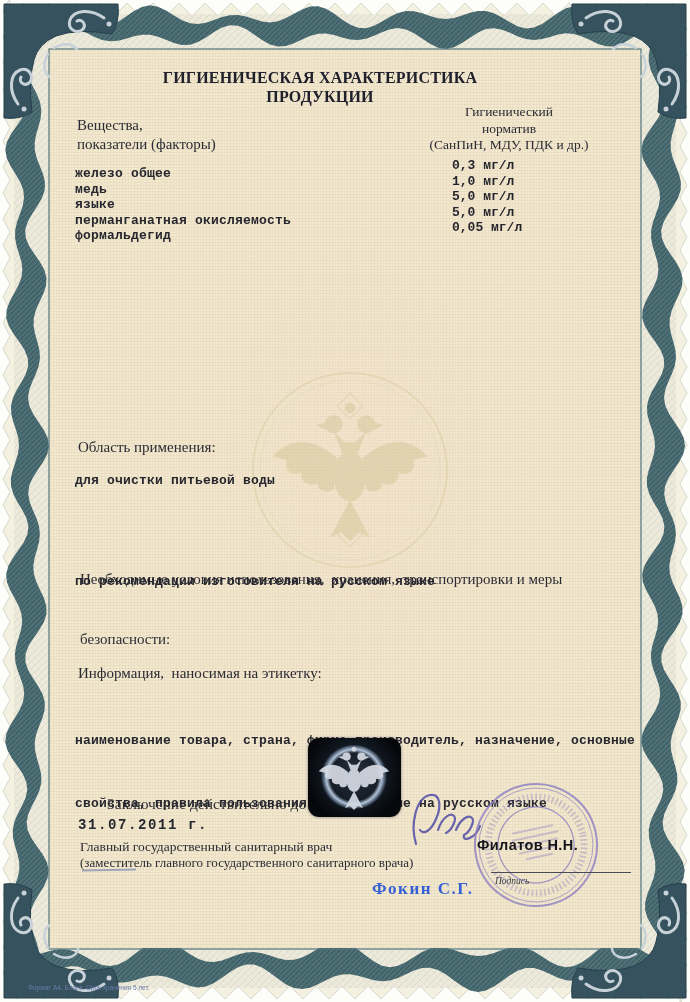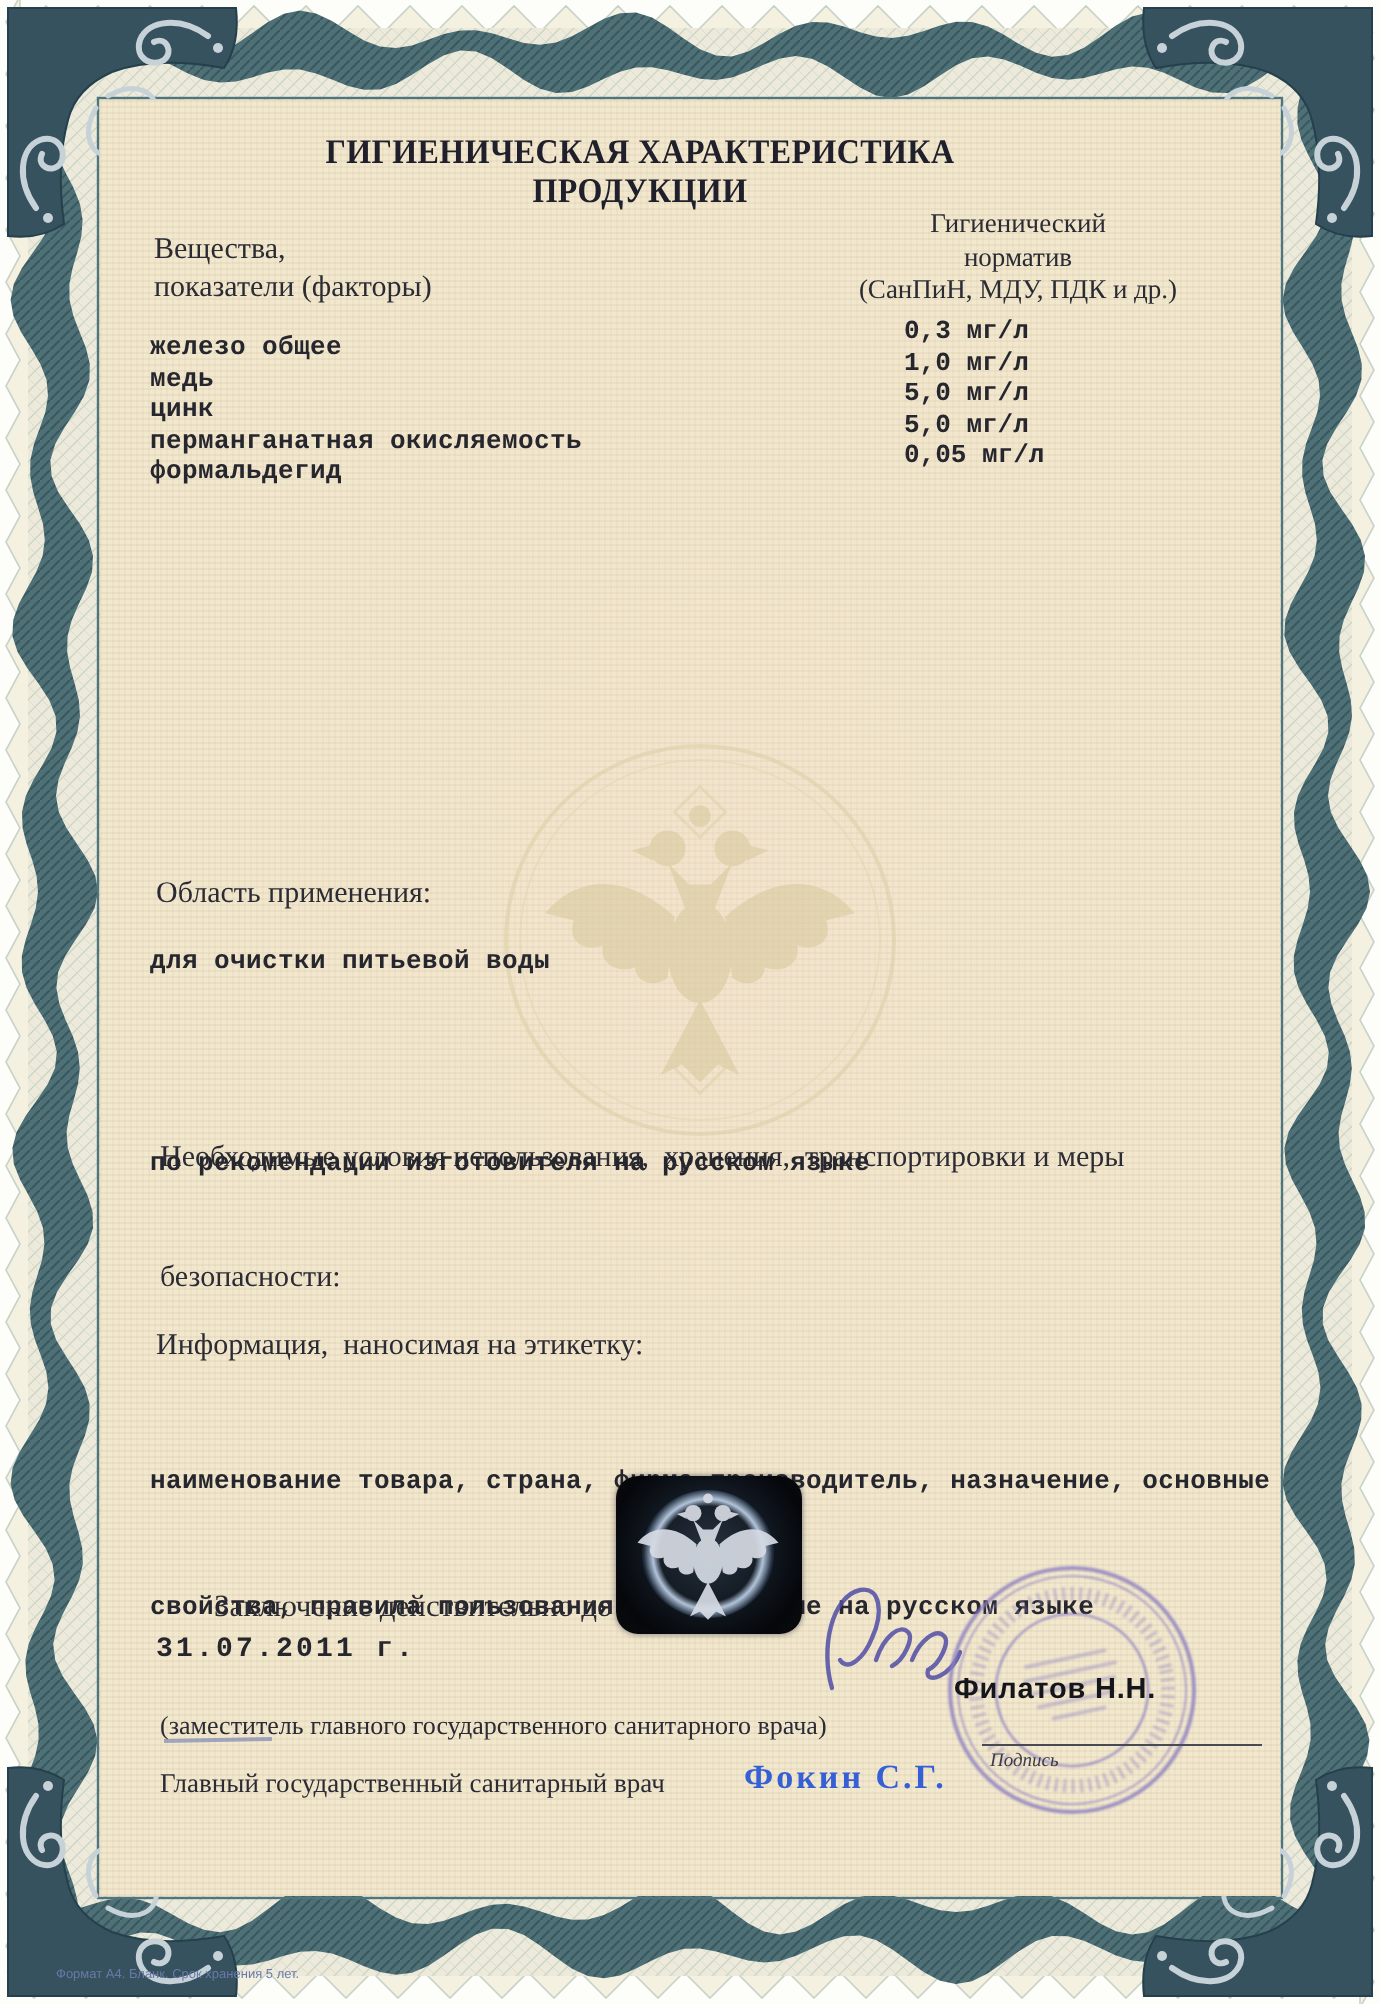--- a/index.html
+++ b/index.html
@@ -36,21 +36,21 @@
     left:308px;top:738px;width:93px;height:79px;border-radius:11px;
     background:radial-gradient(circle at 50% 46%, #27323f 0%, #131a23 45%, #05070b 78%, #0a0c10 100%);
     box-shadow:0 0 3px rgba(40,40,60,0.6);
   }
   .holo-ring{
     position:absolute;left:13px;top:7px;width:66px;height:64px;border-radius:50%;
     background:radial-gradient(circle, rgba(10,14,20,0) 52%, rgba(205,225,250,0.85) 60%, rgba(80,110,150,0.25) 70%, rgba(0,0,0,0) 76%);
   }
   .valid-label{left:79px;top:795px;font-size:15.5px;margin-left:28px;}
   .valid-date{left:78px;top:817px;font-size:14px;letter-spacing:1.6px;}
-  .official-1{left:80px;top:884px;font-size:13.5px;}
+  .official-1{left:80px;top:839px;font-size:13.5px;}
   .official-2{left:80px;top:855px;font-size:13px;}
   .pen-underline{left:82px;top:869px;width:54px;height:2px;background:#5f6fae;opacity:0.55;transform:rotate(-1deg);}
   .signature-svg{left:406px;top:786px;opacity:0.85;}
   .round-stamp{left:470px;top:779px;filter:blur(0.4px);}
   .signer-name{
     left:477px;top:837px;font-family:"Liberation Sans", sans-serif;font-weight:bold;
     font-size:14.5px;color:#15151c;letter-spacing:0.4px;
   }
   .sig-line{left:491px;top:872px;width:140px;height:1px;background:#4a4a55;}
   .podpis{left:495px;top:876px;font-style:italic;font-size:9.5px;color:#3c3c4c;}
@@ -143,21 +143,21 @@
   </div>
   <div class="abs serif col2-header">
     <div>Гигиенический</div>
     <div>норматив</div>
     <div>(СанПиН, МДУ, ПДК и др.)</div>
   </div>
 
   <div class="abs type sub-labels">
     <div>железо общее</div>
     <div>медь</div>
-    <div>цинк</div>
+    <div>языке</div>
     <div>перманганатная окисляемость</div>
     <div>формальдегид</div>
   </div>
   <div class="abs type sub-values">
     <div>0,3 мг/л</div>
     <div>1,0 мг/л</div>
     <div>5,0 мг/л</div>
     <div>5,0 мг/л</div>
     <div>0,05 мг/л</div>
   </div>

